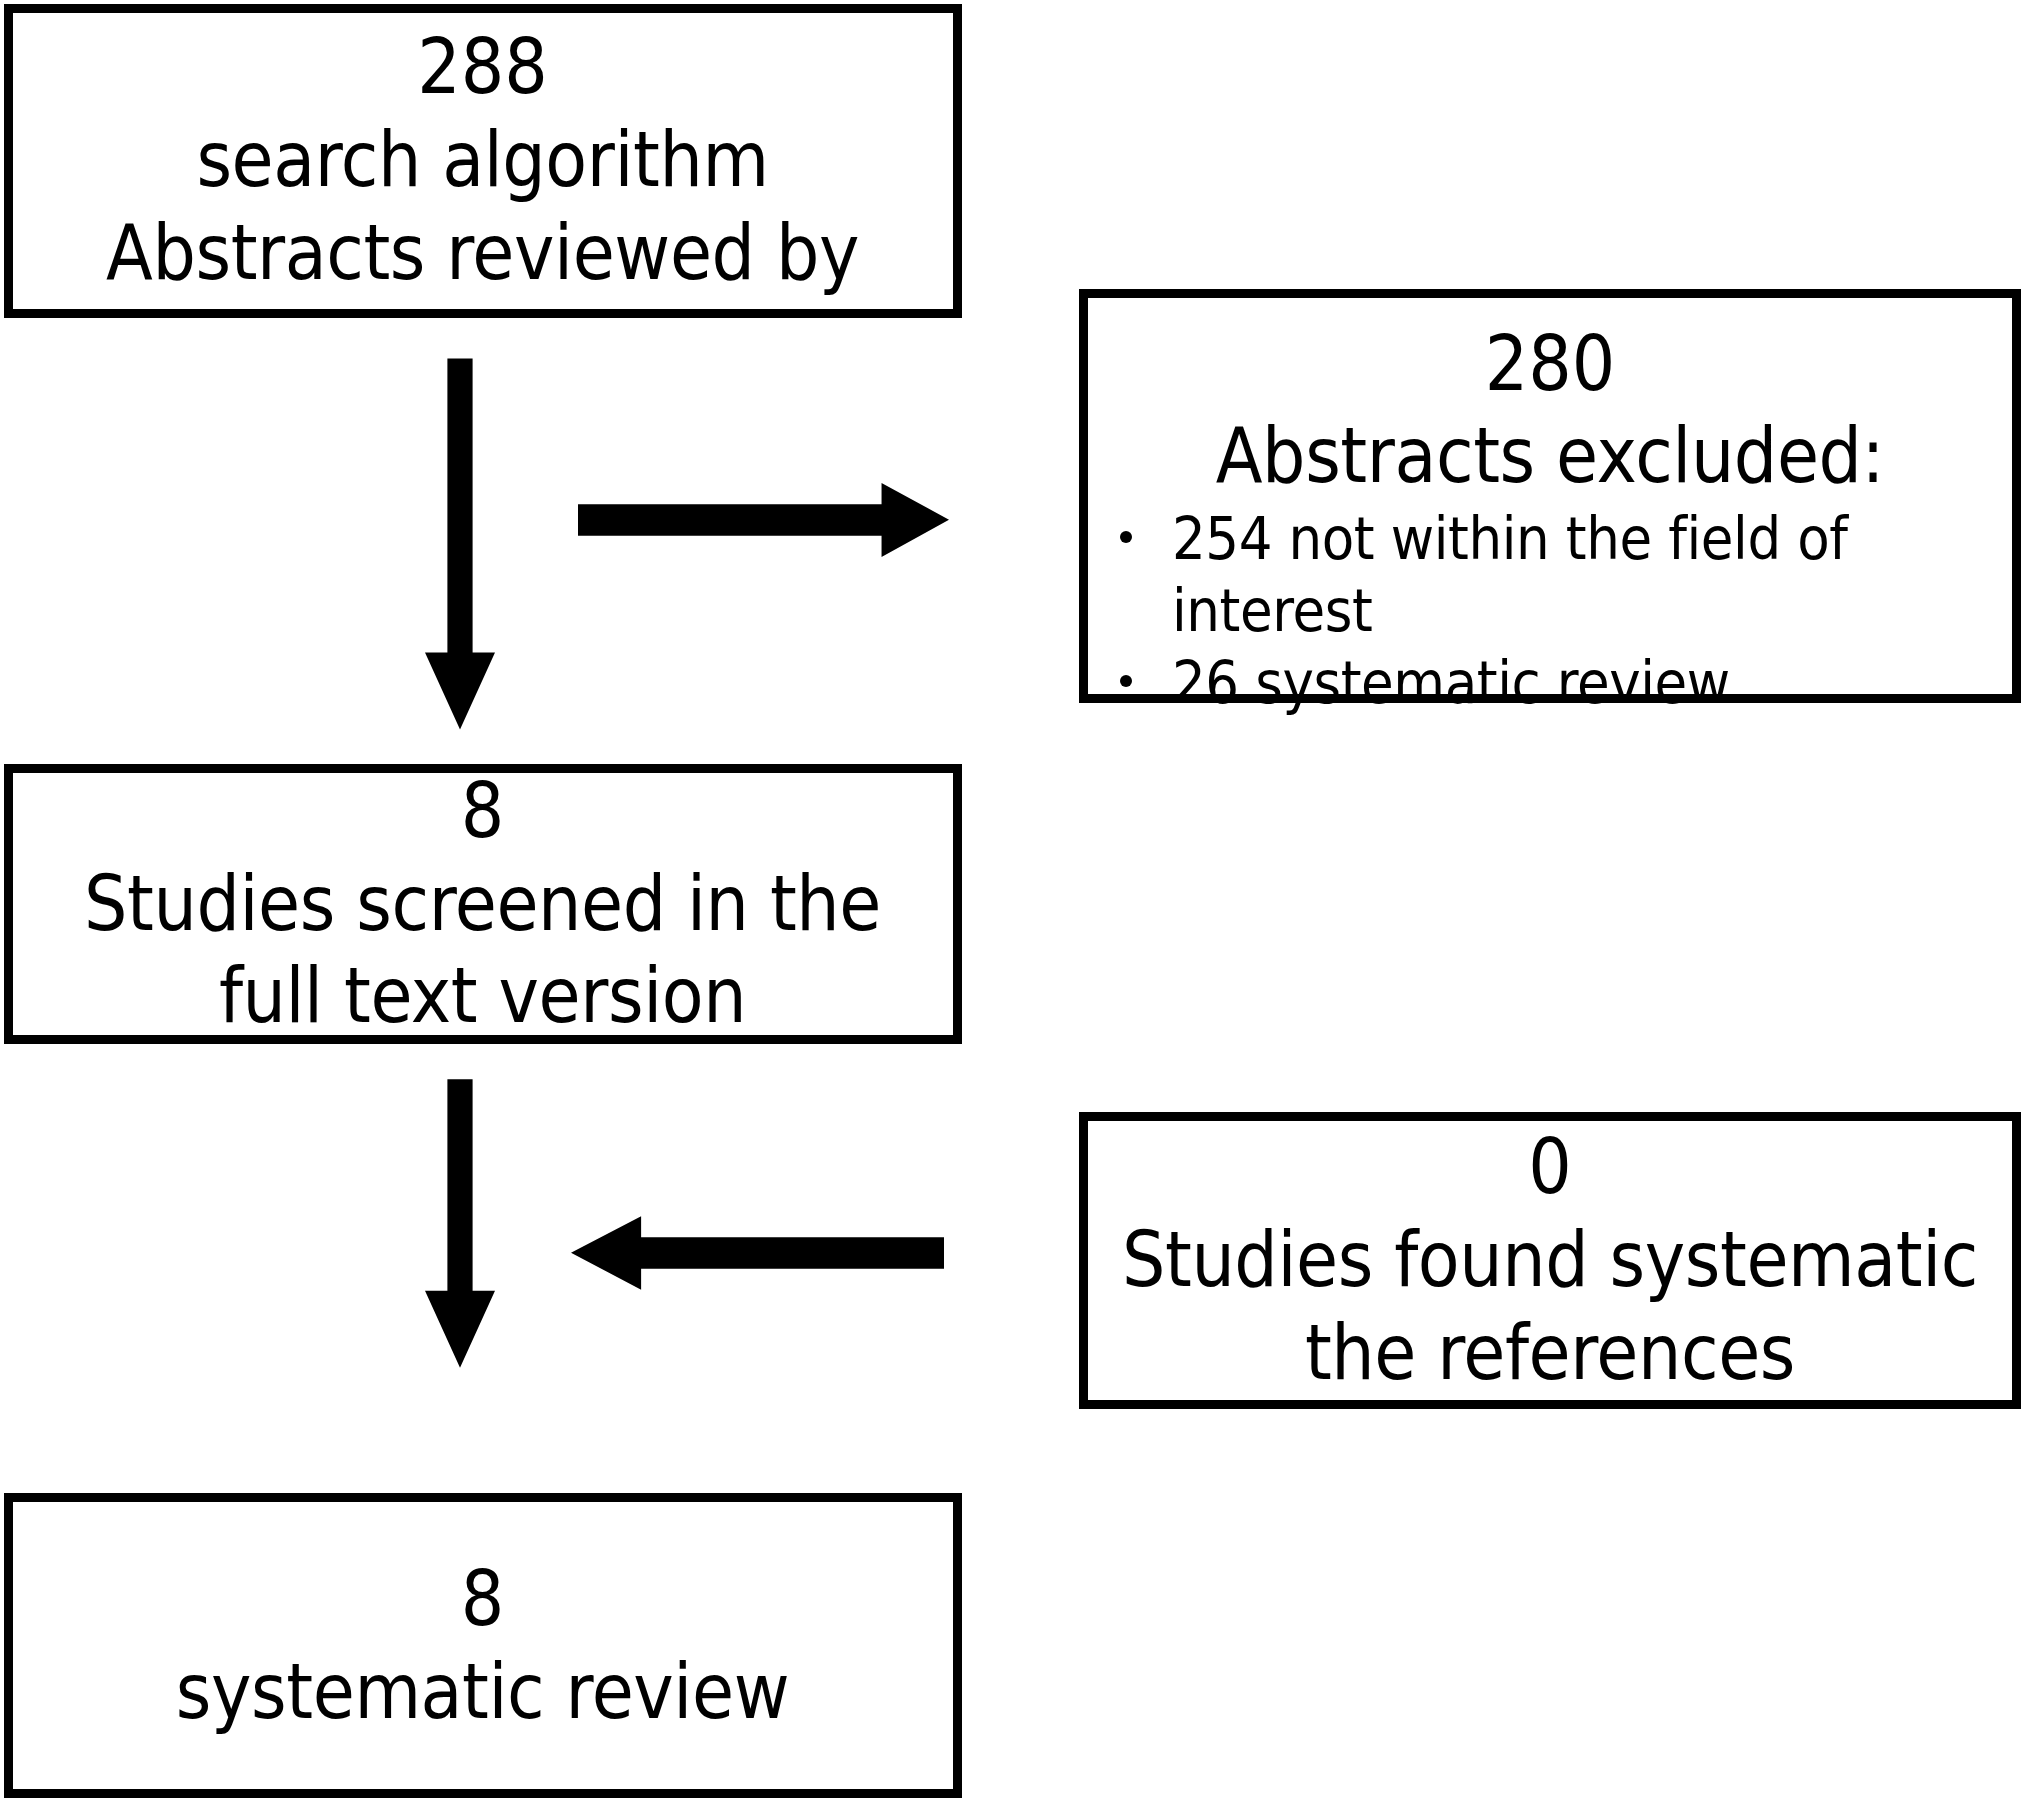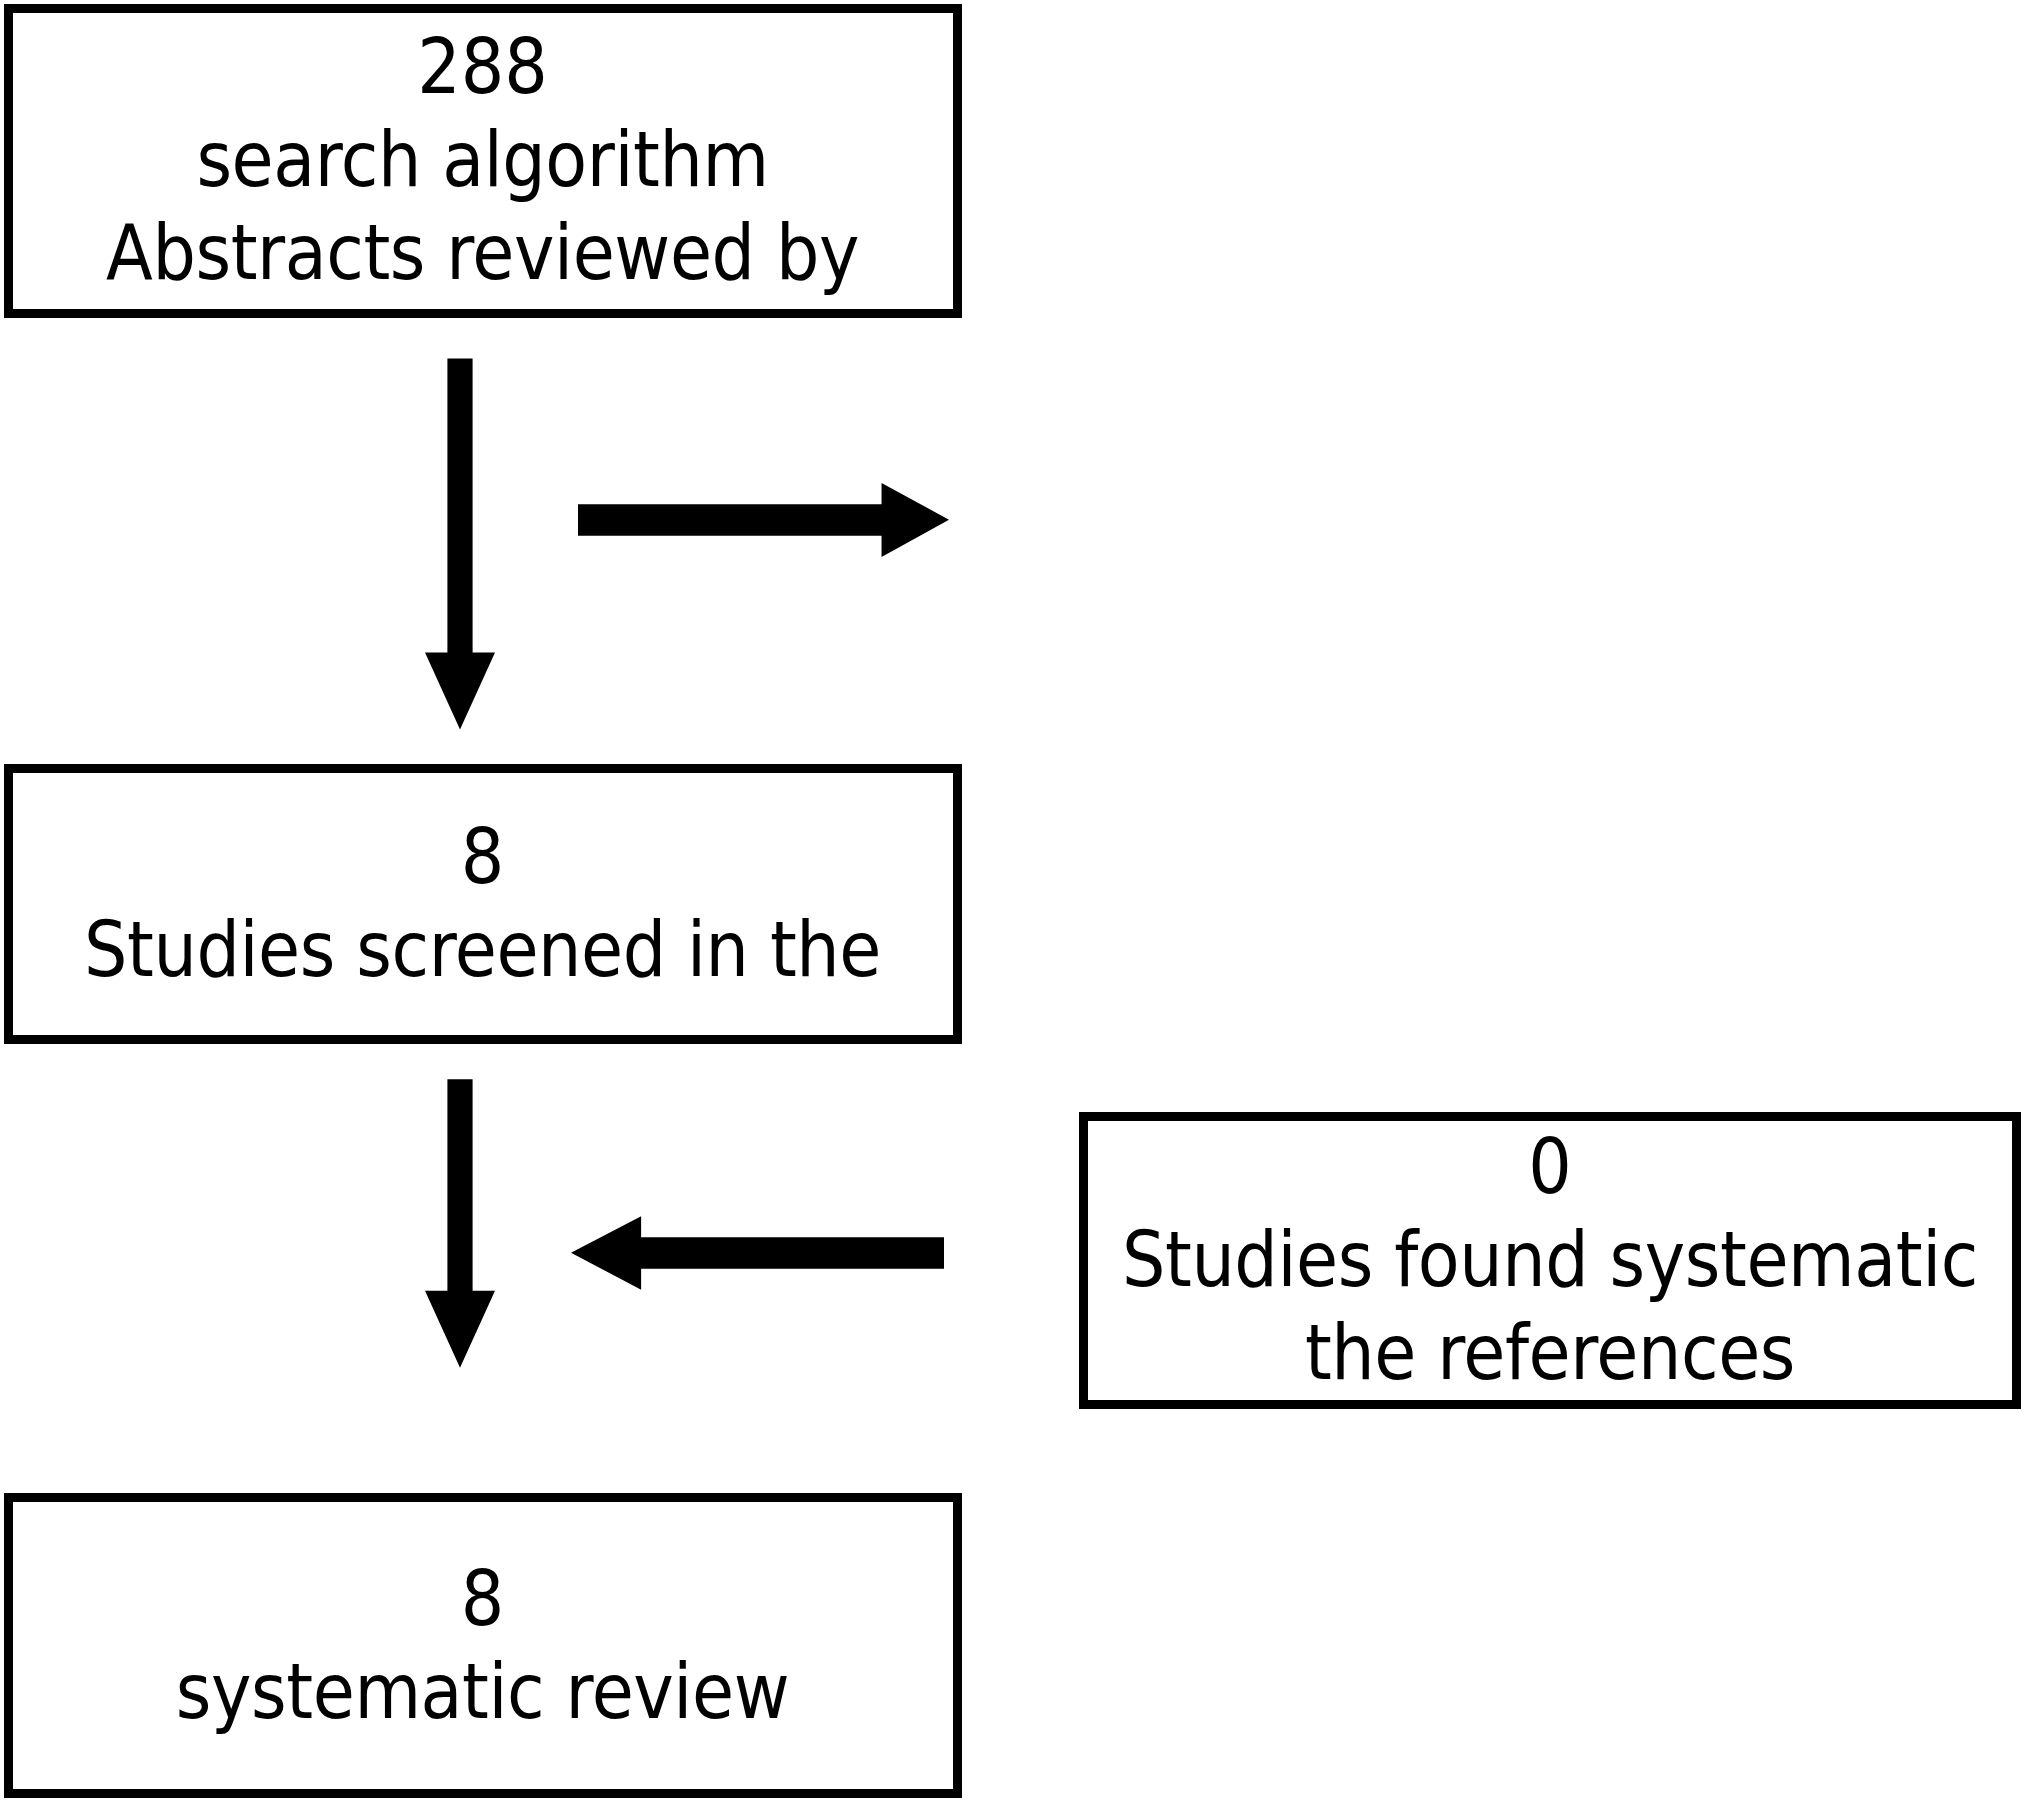--- a/index.html
+++ b/index.html
@@ -93,24 +93,39 @@
 <body>
 
 <div id="canvas">
 
   <div class="node node-centered" style="left:3.5px; top:3.5px; width:958px; height:314px;">
     <span class="line count">288</span>
     <span class="line">search algorithm</span>
     <span class="line">Abstracts reviewed by</span>
   </div>
 
+  <div class="node" style="left:1079px; top:289px; width:942px; height:414px; justify-content:flex-start; padding-top:19.7px;">
+    <span class="line count excl-head">280</span>
+    <span class="line excl-head">Abstracts excluded:</span>
+    <ul class="bullets">
+      <li>
+        <span class="dot"></span>
+        <span>254 not within the field of interest</span>
+      </li>
+      <li>
+        <span class="dot"></span>
+        <span>26 systematic review</span>
+      </li>
+    </ul>
+  </div>
 
   <div class="node node-centered" style="left:3.5px; top:764px; width:958px; height:280px;">
     <span class="line count">8</span>
     <span class="line">Studies screened in the</span>
+    <span class="line">full text version</span>
   </div>
 
   <div class="node node-centered" style="left:1079px; top:1112px; width:942px; height:297px;">
     <span class="line count">0</span>
     <span class="line">Studies found systematic</span>
     <span class="line">the references</span>
   </div>
 
   <div class="node node-centered" style="left:3.5px; top:1493px; width:958px; height:305px;">
     <span class="line count">8</span>

